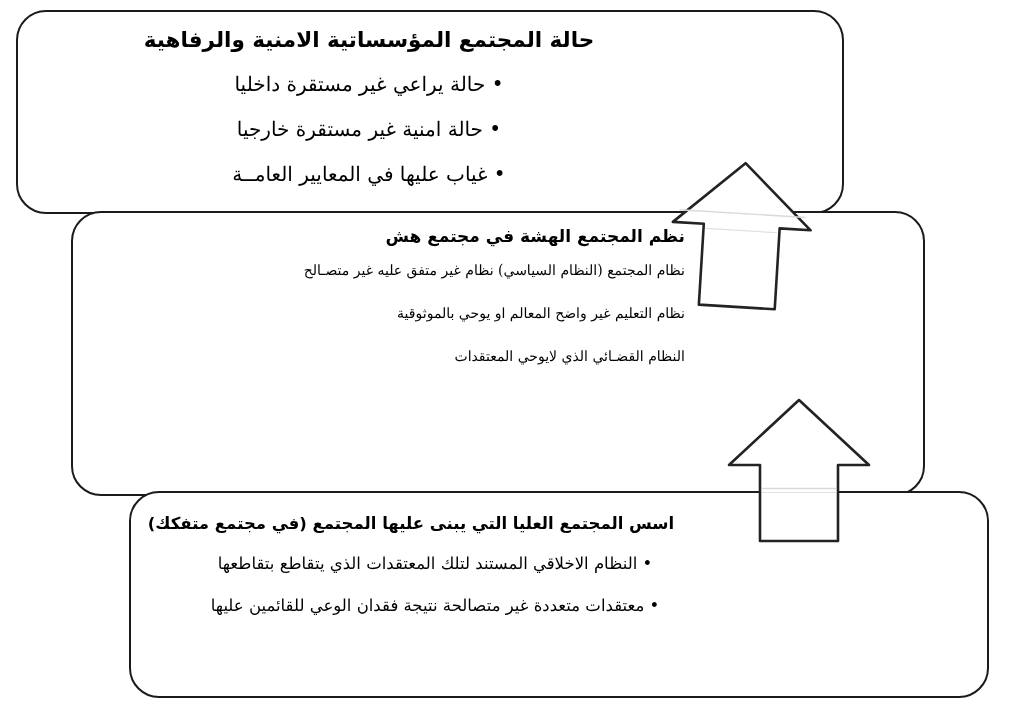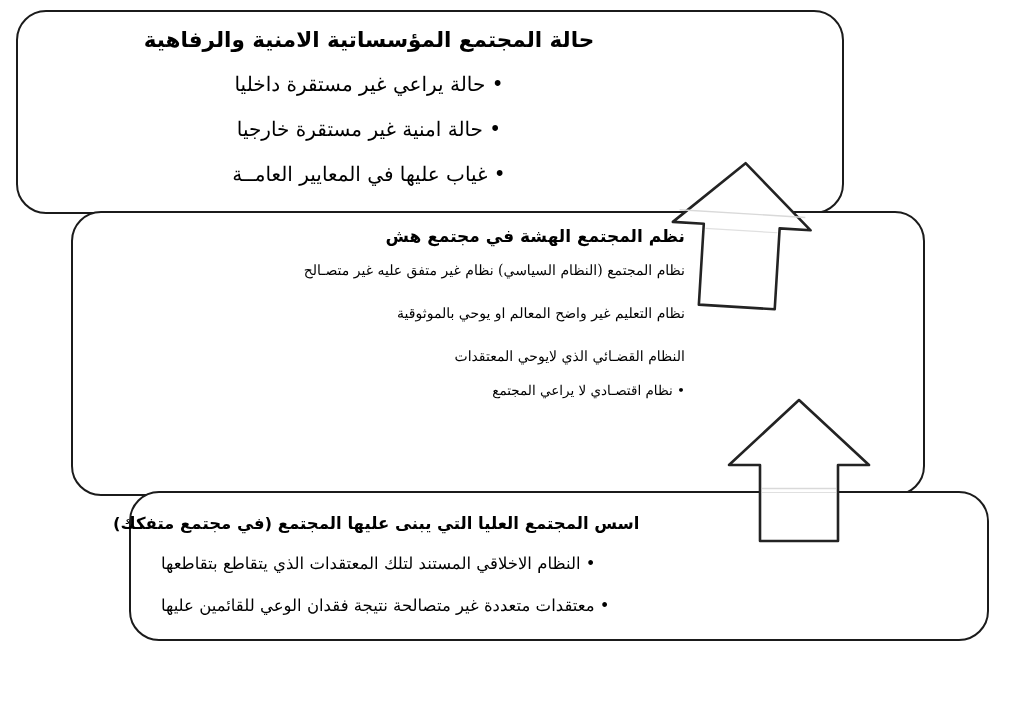--- a/index.html
+++ b/index.html
@@ -15,22 +15,22 @@
   }
   #box-top{
     left:16px;top:10px;width:828px;height:204px;
     padding:12px 180px 0 58px;text-align:center;
   }
   #box-mid{
     left:71px;top:211px;width:854px;height:285px;
     padding:10px 238px 0 30px;text-align:right;
   }
   #box-bot{
-    left:129px;top:491px;width:860px;height:150px;
-    padding:16px 278px 0 30px;text-align:left;
+    left:129px;top:491px;width:860px;height:207px;
+    padding:16px 278px 0 30px;text-align:center;
   }
   .title{
     font-family:"DejaVu Sans", sans-serif;font-weight:bold;
     margin:0;
   }
   #box-top .title{font-size:21.5px;line-height:32px;}
   #box-mid .title{font-size:17px;line-height:26px;margin-left:-16px;}
   #box-bot .title{font-size:16.5px;line-height:30px;margin-left:-48px;}
   ul.plain{list-style:none;margin:0;padding:0;}
   #box-top ul.bullets li{font-size:20px;line-height:45px;}
@@ -58,21 +58,20 @@
 </div>
 
 <div class="box" id="box-mid">
   <p class="title">نظم المجتمع الهشة في مجتمع هش</p>
   <ul class="plain lines">
     <li>نظام المجتمع (النظام السياسي) نظام غير متفق عليه غير متصـالح</li>
     <li>نظام التعليم غير واضح المعالم او يوحي بالموثوقية</li>
     <li>النظام القضـائي الذي لايوحي المعتقدات</li>
   </ul>
   <ul class="plain small">
-    <li>• نظام اقتصـادي لا يراعي المجتمع</li>
   </ul>
 </div>
 
 <div class="box" id="box-bot">
   <p class="title">اسس المجتمع العليا التي يبنى عليها المجتمع (في مجتمع متفكك)</p>
   <ul class="plain bullets">
     <li>• النظام الاخلاقي المستند لتلك المعتقدات الذي يتقاطع بتقاطعها</li>
     <li>• معتقدات متعددة غير متصالحة نتيجة فقدان الوعي للقائمين عليها</li>
   </ul>
 </div>

